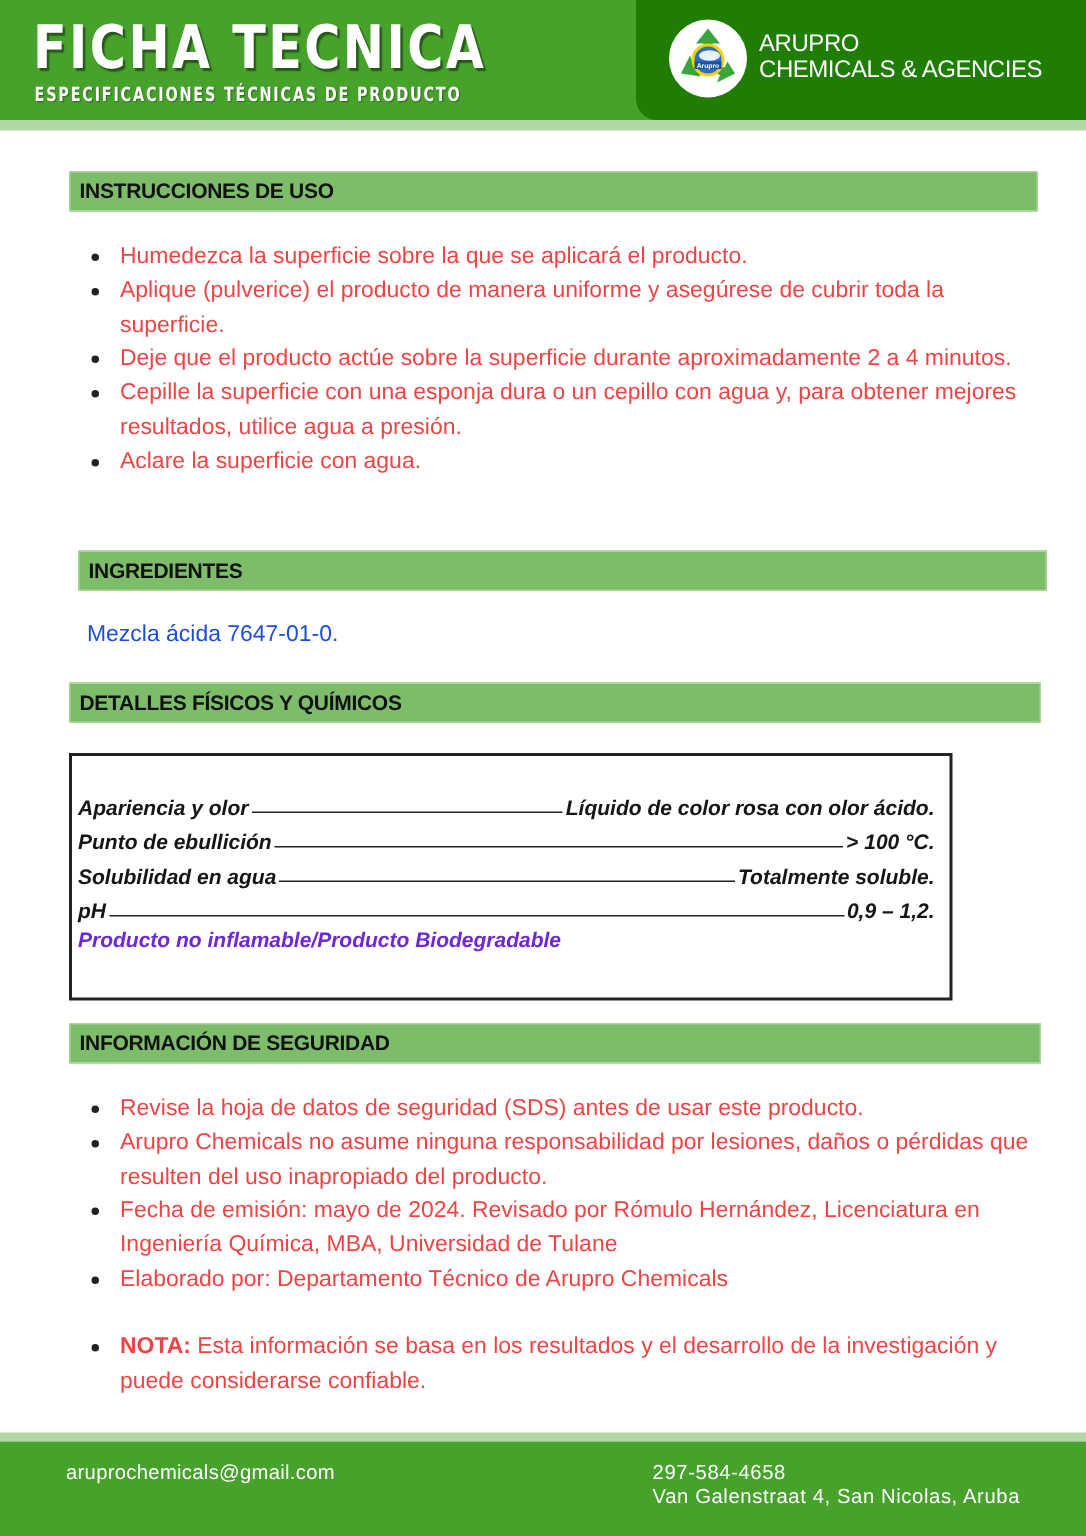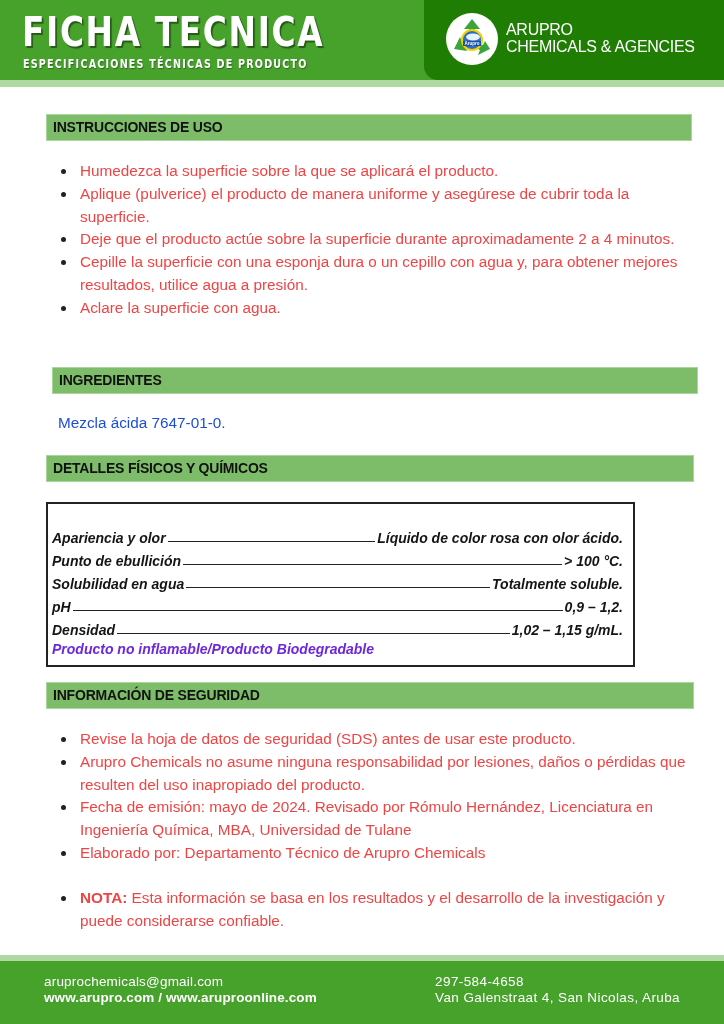--- a/index.html
+++ b/index.html
@@ -95,40 +95,34 @@
   <div class="phys-row">
     <span class="lbl">Solubilidad en agua</span>
     <span class="dots"></span>
     <span class="val">Totalmente soluble.</span>
   </div>
   <div class="phys-row">
     <span class="lbl">pH</span>
     <span class="dots"></span>
     <span class="val">0,9 – 1,2.</span>
   </div>
-  <div class="phys-row">
-    <span class="lbl">Densidad</span>
-    <span class="dots"></span>
-    <span class="val">1,02 – 1,15 g/mL.</span>
-  </div>
   <div class="phys-note">Producto no inflamable/Producto Biodegradable</div>
 </div>
 
 <div class="sec-bar" style="left:46px; top:682px; width:648px;">INFORMACIÓN DE SEGURIDAD</div>
 <ul class="bullets" style="left:58px; top:728px; width:640px;">
   <li>Revise la hoja de datos de seguridad (SDS) antes de usar este producto.</li>
   <li>Arupro Chemicals no asume ninguna responsabilidad por lesiones, daños o pérdidas que resulten del uso inapropiado del producto.</li>
   <li>Fecha de emisión: mayo de 2024. Revisado por Rómulo Hernández, Licenciatura en Ingeniería Química, MBA, Universidad de Tulane</li>
   <li>Elaborado por: Departamento Técnico de Arupro Chemicals</li>
   <li class="nota-item"><span class="nota-label">NOTA:</span><span> Esta información se basa en los resultados y el desarrollo de la investigación y puede considerarse confiable.</span></li>
 </ul>
 
 <div class="footer-stripe"></div>
 <div class="footer">
   <div class="foot-left">
     <div>aruprochemicals@gmail.com</div>
-    <div class="web">www.arupro.com / www.aruproonline.com</div>
   </div>
   <div class="foot-right">
     <div>297-584-4658</div>
     <div>Van Galenstraat 4, San Nicolas, Aruba</div>
   </div>
 </div>
 
 </body></html>

